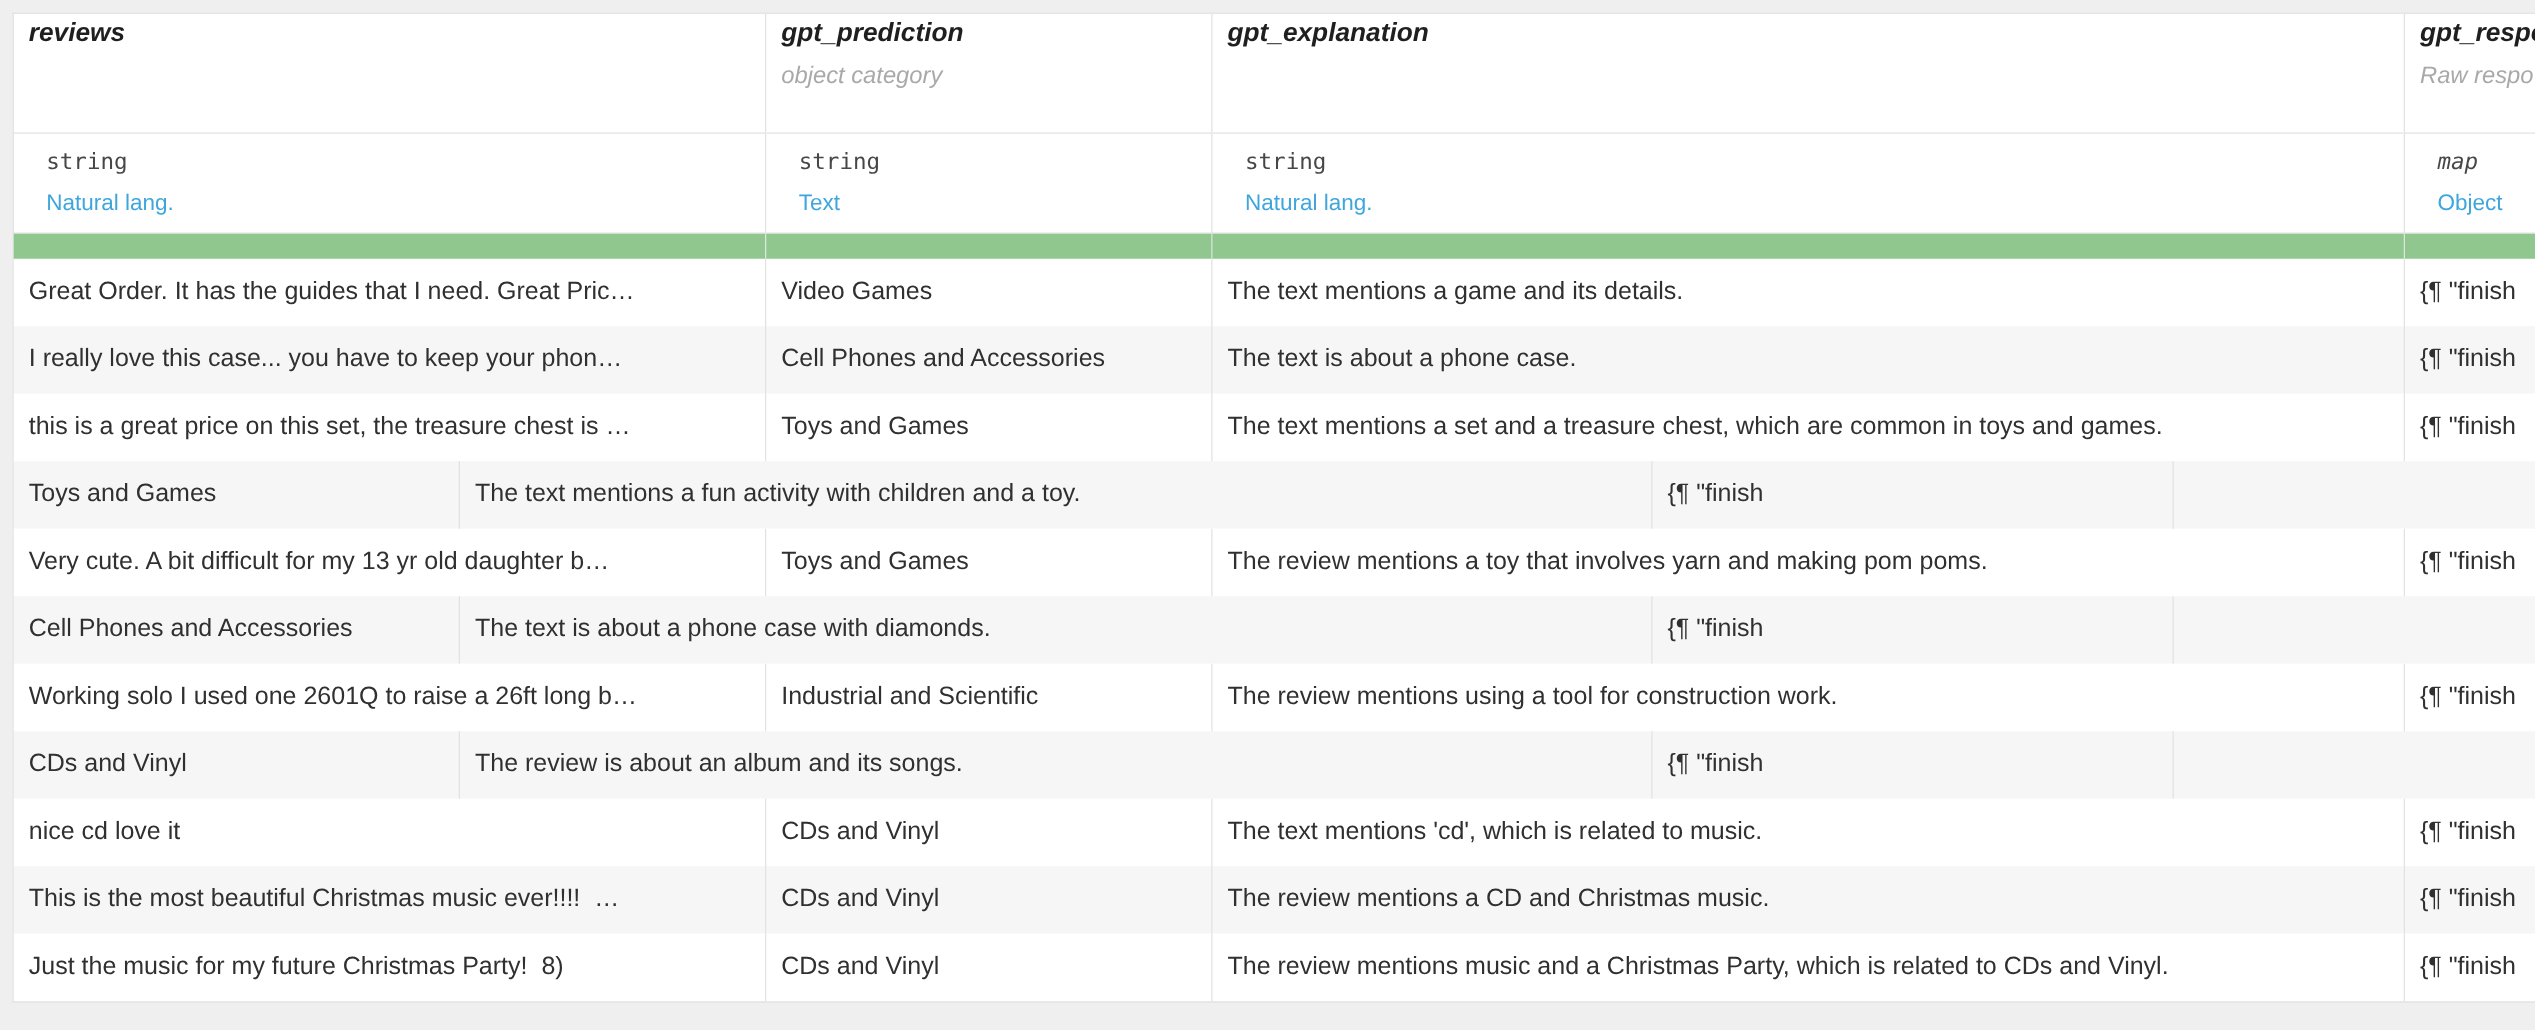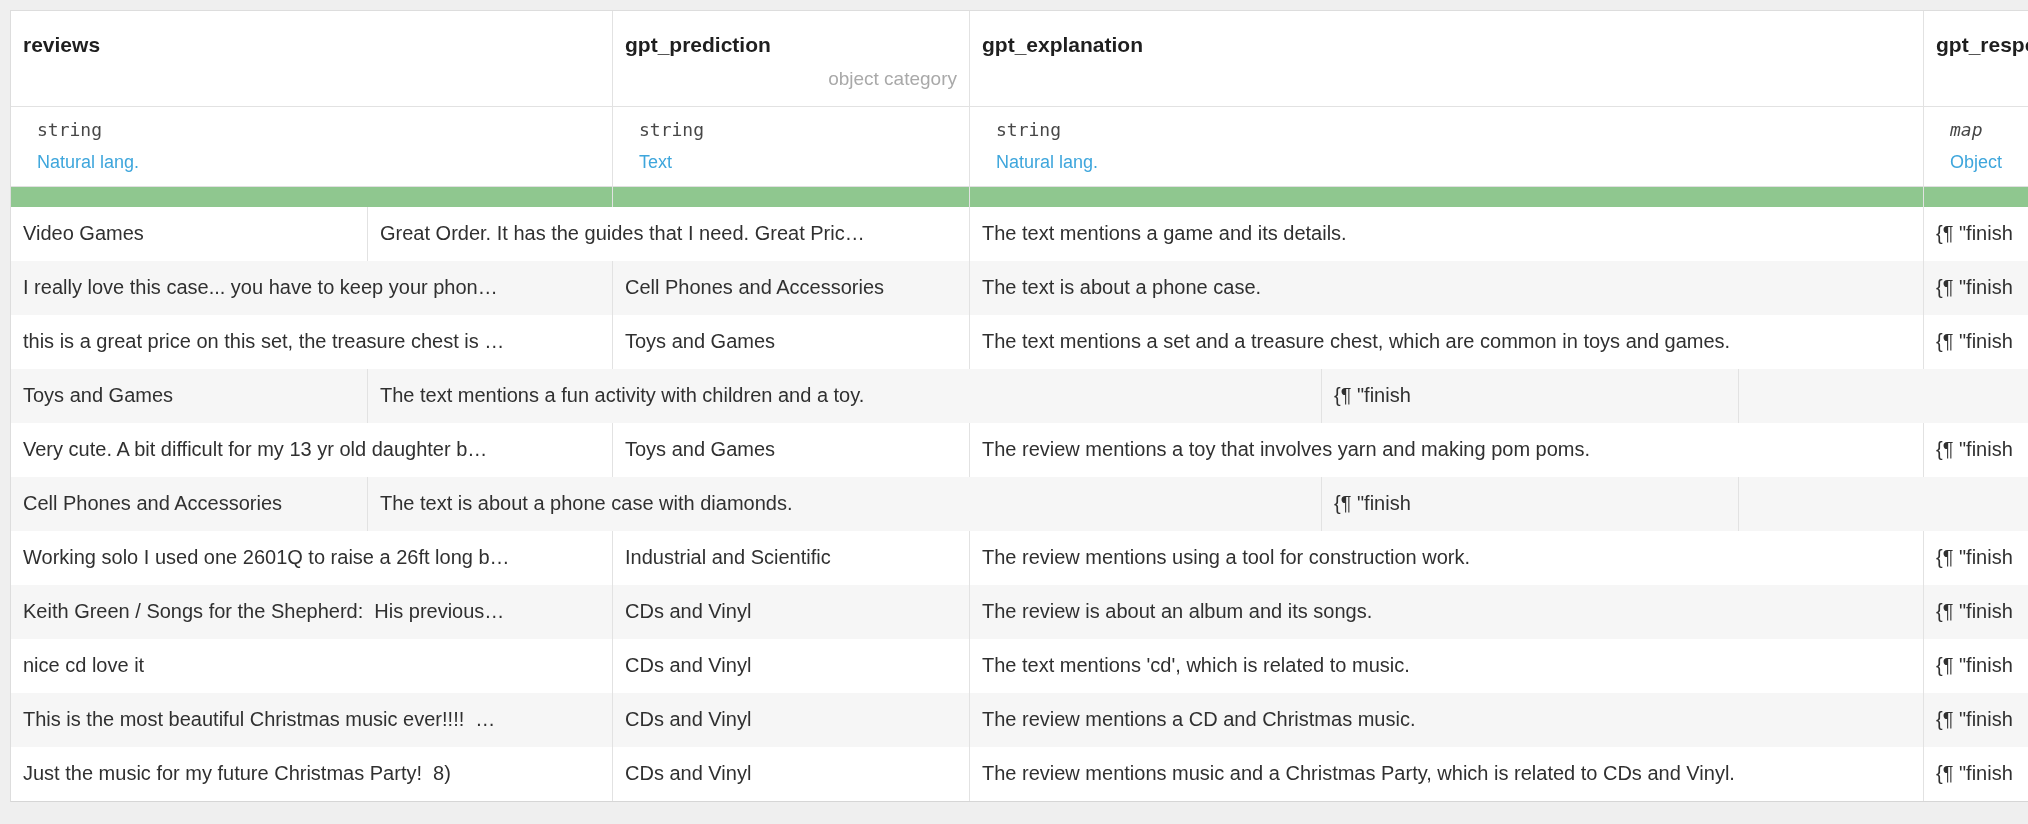--- a/index.html
+++ b/index.html
@@ -29,33 +29,32 @@
   .highlight-row{display:flex;height:21px;border-top:1px solid #e0e0e0;}
   .rows .row{display:flex;height:54px;background:#ffffff;}
   .rows .row.alt{background:#f6f6f6;}
 
   .cell{flex:none;border-right:1px solid var(--border);overflow:hidden;}
   .col0{width:602px;}
   .col1{width:357px;}
   .col2{width:954px;}
   .col3{width:417px;}
 
-  .hcell{padding:22px 12px;}
+  .hcell{padding:4px 12px;font-style:italic;}
   .col-name{
     font-size:21px;
     font-weight:700;
     color:#1f1f1f;
     white-space:pre;
   }
   .col-subtitle{
     font-size:19px;
     color:#a9a9a9;
     margin-top:11px;
     white-space:pre;
-    text-align:right;
   }
 
   .tcell{padding:12px 26px;}
   .dtype{
     font-family:"DejaVu Sans Mono", monospace;
     font-size:18px;
     color:#474747;
     white-space:pre;
   }
   .dtype.italic{font-style:italic;}
@@ -118,22 +117,22 @@
   </div>
     </div>
   <div class="highlight-row">
       <div class="cell gcell col0"></div>
       <div class="cell gcell col1"></div>
       <div class="cell gcell col2"></div>
       <div class="cell gcell col3"></div>
     </div>
   <div class="rows">
       <div class="row">
+        <div class="cell dcell col0">Great Order. It has the guides that I need. Great Pric…</div>
         <div class="cell dcell col1">Video Games</div>
-        <div class="cell dcell col0">Great Order. It has the guides that I need. Great Pric…</div>
         <div class="cell dcell col2">The text mentions a game and its details.</div>
         <div class="cell dcell col3">{¶ "finish</div>
       </div>
       <div class="row alt">
         <div class="cell dcell col0">I really love this case... you have to keep your phon…</div>
         <div class="cell dcell col1">Cell Phones and Accessories</div>
         <div class="cell dcell col2">The text is about a phone case.</div>
         <div class="cell dcell col3">{¶ "finish</div>
       </div>
       <div class="row">
@@ -158,21 +157,20 @@
         <div class="cell dcell col2">The text is about a phone case with diamonds.</div>
         <div class="cell dcell col3">{¶ "finish</div>
       </div>
       <div class="row">
         <div class="cell dcell col0">Working solo I used one 2601Q to raise a 26ft long b…</div>
         <div class="cell dcell col1">Industrial and Scientific</div>
         <div class="cell dcell col2">The review mentions using a tool for construction work.</div>
         <div class="cell dcell col3">{¶ "finish</div>
       </div>
       <div class="row alt">
-        <div class="cell dcell col0">Keith Green / Songs for the Shepherd:  His previous…</div>
         <div class="cell dcell col1">CDs and Vinyl</div>
         <div class="cell dcell col2">The review is about an album and its songs.</div>
         <div class="cell dcell col3">{¶ "finish</div>
       </div>
       <div class="row">
         <div class="cell dcell col0">nice cd love it</div>
         <div class="cell dcell col1">CDs and Vinyl</div>
         <div class="cell dcell col2">The text mentions 'cd', which is related to music.</div>
         <div class="cell dcell col3">{¶ "finish</div>
       </div>

